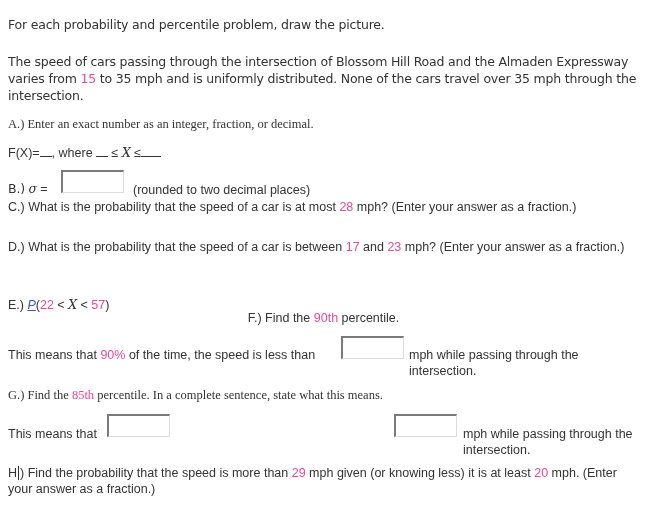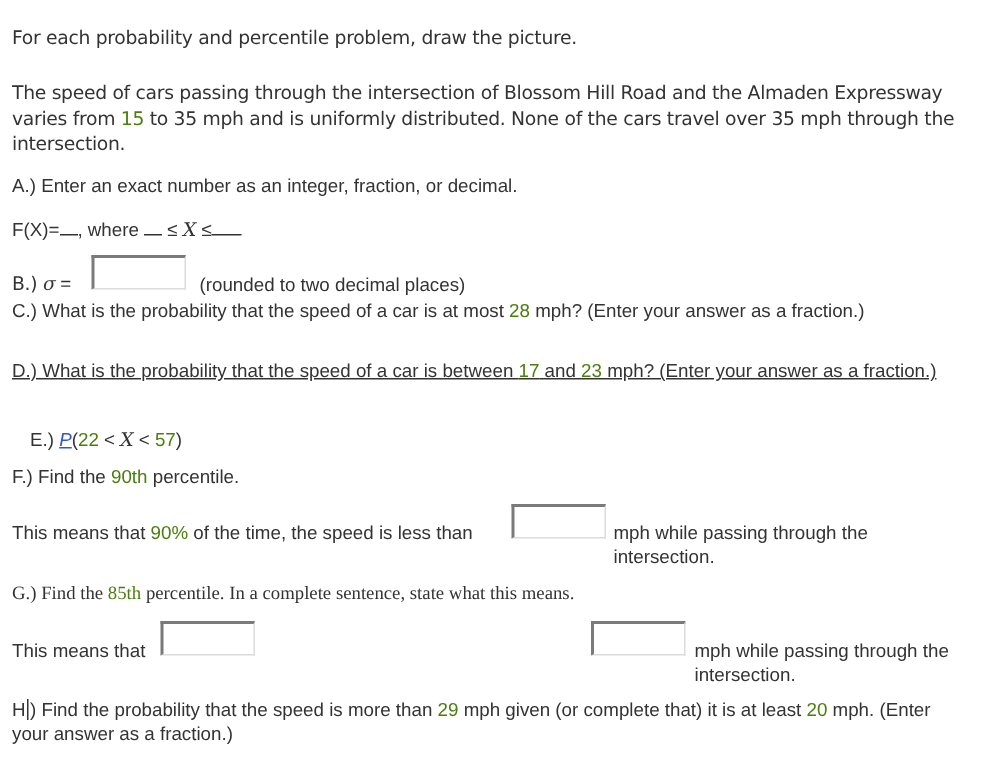--- a/index.html
+++ b/index.html
@@ -1,62 +1,62 @@
 <!DOCTYPE html>
 <html><head>
   <meta charset="utf-8">
   <style>
     html, body { margin: 0; padding: 0; background: #ffffff; }
     body { width: 659px; height: 515px; position: relative; overflow: hidden; color: #333333; }
     .verdana { font-family: "DejaVu Sans", sans-serif; font-size: 12.5px; letter-spacing: -0.2px; }
     .arial { font-family: "Liberation Sans", sans-serif; font-size: 12.5px; }
     .abs { position: absolute; left: 8px; right: 20px; line-height: 16px; }
-    .red { color: #4d7c0f; }
+    .red { color: #ec4899; }
     .ans { display: inline-block; vertical-align: middle; background: #fff;
            border-top: 2px solid #7a7a7a; border-left: 2px solid #7a7a7a;
            border-right: 1px solid #dcdcdc; border-bottom: 1px solid #dcdcdc;
            box-sizing: border-box; }
     .ans input { border: none; outline: none; background: transparent; width: 100%; height: 100%; padding: 0 2px; box-sizing: border-box; }
     .ital { font-style: italic; font-family: "DejaVu Serif", serif; }
     .link { color: #3355cc; text-decoration: underline; font-style: italic; }
     .blank { display: inline-block; border-bottom: 1px solid #333; height: 10px; vertical-align: baseline; }
   </style>
 </head>
 <body>
 
 <div class="abs verdana" style="top:17px;">For each probability and percentile problem, draw the picture.</div>
 
 <div class="abs verdana" style="top:53px; line-height:17px;"><span>The speed of cars passing through the intersection of Blossom Hill Road and the Almaden Expressway varies from </span><span class="red">15</span><span> to 35 mph and is uniformly distributed. None of the cars travel over 35 mph through the intersection.</span></div>
 
-<div class="abs arial" style="top:116px;">A.) Enter an exact number as an integer, fraction, or decimal.</div>
+<div class="abs arial" style="top:116px;font-family:Liberation Serif, serif;">A.) Enter an exact number as an integer, fraction, or decimal.</div>
 
 <div class="abs arial" style="top:145px;"><span>F(X)=</span><span class="blank" style="width:12px;"></span><span>, where </span><span class="blank" style="width:12px;"></span> <span>≤</span> <span class="ital">X</span> <span>≤</span><span class="blank" style="width:20px;"></span></div>
 
 <div class="abs" style="top:170px; height:24px;">
   <span class="verdana" style="position:absolute; top:11px;"><span>B.) </span><span class="ital">σ</span><span class="arial"> =</span></span>
   <span class="ans" style="position:absolute; left:53px; top:0px; width:63px; height:23px;"><input type="text" value="" style=""></span>
   <span class="arial" style="position:absolute; left:125px; top:12px;">(rounded to two decimal places)</span>
 </div>
 
 <div class="abs arial" style="top:199px;"><span>C.) What is the probability that the speed of a car is at most </span><span class="red">28</span><span> mph? (Enter your answer as a fraction.)</span></div>
 
-<div class="abs arial" style="top:239px;text-decoration:underline;"><span>D.) What is the probability that the speed of a car is between </span><span class="red">17</span><span> and </span><span class="red">23</span><span> mph? (Enter your answer as a fraction.)</span></div>
+<div class="abs arial" style="top:239px;"><span>D.) What is the probability that the speed of a car is between </span><span class="red">17</span><span> and </span><span class="red">23</span><span> mph? (Enter your answer as a fraction.)</span></div>
 
-<div class="abs arial" style="top:285px;margin-left:12px;"><span>E.) </span><span class="link">P</span><span>(</span><span class="red">22</span><span> &lt; </span><span class="ital">X</span><span> &lt; </span><span class="red">57</span><span>)</span></div>
+<div class="abs arial" style="top:297px;"><span>E.) </span><span class="link">P</span><span>(</span><span class="red">22</span><span> &lt; </span><span class="ital">X</span><span> &lt; </span><span class="red">57</span><span>)</span></div>
 
-<div class="abs arial" style="top:310px;"><span>F.) Find the </span><span class="red">90th</span><span> percentile.</span></div>
+<div class="abs arial" style="top:310px;text-align:center;"><span>F.) Find the </span><span class="red">90th</span><span> percentile.</span></div>
 
 <div class="abs arial" style="top:336px; height:40px;text-decoration:underline;">
   <div style="position:absolute; top:11px; left:0; width:330px;"><span>This means that </span><span class="red">90%</span><span> of the time, the speed is less than </span></div>
   <span class="ans" style="position:absolute; left:333px; top:0px; width:63px; height:23px;"><input type="text" value="" style=""></span>
   <div style="position:absolute; left:401px; top:11px; width:230px;"><span> mph while passing through the intersection.</span></div>
 </div>
 
 <div class="abs arial" style="top:387px;font-family:Liberation Serif, serif;"><span>G.) Find the </span><span class="red">85th</span><span> percentile. In a complete sentence, state what this means.</span></div>
 
 <div class="abs arial" style="top:414px; height:44px;">
   <div style="position:absolute; top:12px; left:0;">This means that </div>
   <span class="ans" style="position:absolute; left:99px; top:0px; width:63px; height:23px;"><input type="text" value="" style=""></span>
   <span class="ans" style="position:absolute; left:386px; top:0px; width:63px; height:23px;"><input type="text" value="" style=""></span>
   <div style="position:absolute; top:12px; left:455px; width:180px; line-height:16px;"> mph while passing through the intersection.</div>
 </div>
 
-<div class="abs arial" style="top:465px;"><span>H</span><span style="border-left:1px solid #333; margin:0 1px;"></span><span>) Find the probability that the speed is more than </span><span class="red">29</span><span> mph given (or complete that) it is at least </span><span class="red">20</span><span> mph. (Enter your answer as a fraction.)</span></div>
+<div class="abs arial" style="top:465px;"><span>H</span><span style="border-left:1px solid #333; margin:0 1px;"></span><span>) Find the probability that the speed is more than </span><span class="red">29</span><span> mph given (or knowing less) it is at least </span><span class="red">20</span><span> mph. (Enter your answer as a fraction.)</span></div>
 
 </body></html>

